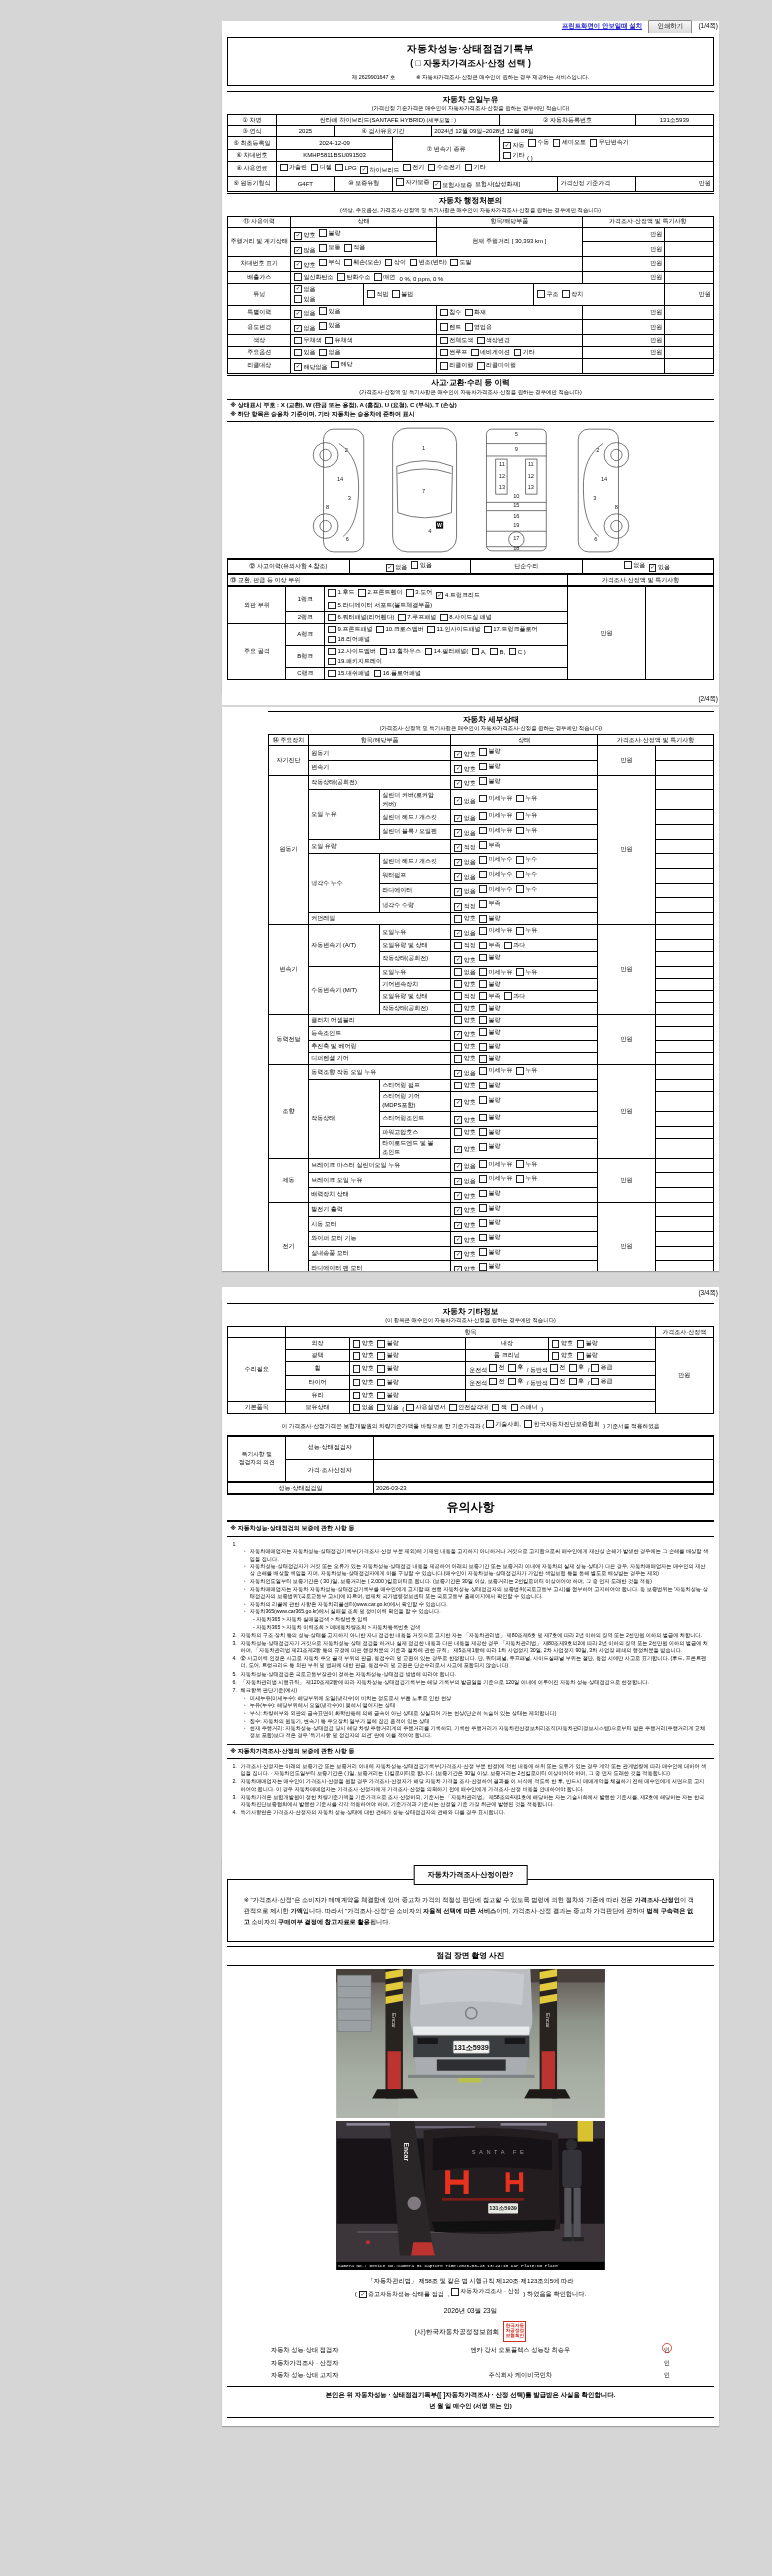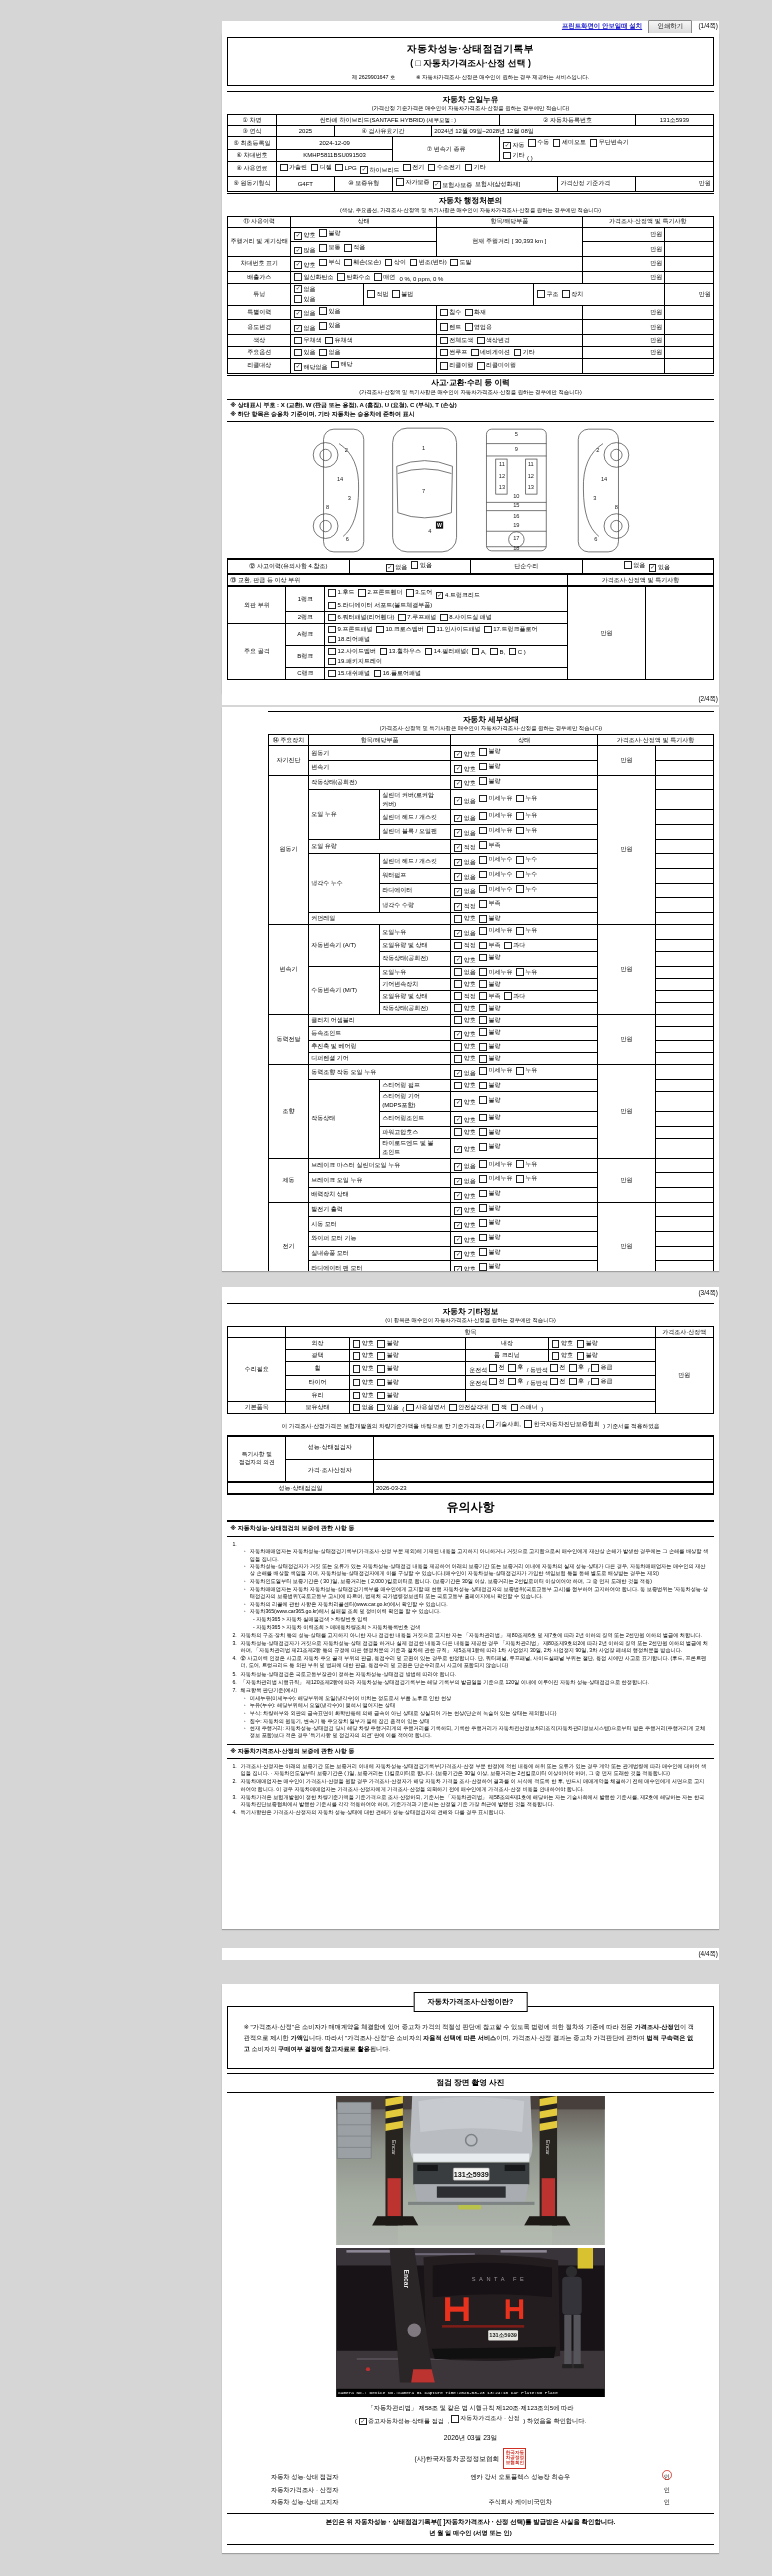--- a/index.html
+++ b/index.html
@@ -1456,21 +1456,21 @@
           <span class="nnum">4.</span>
           <span class="ntext" style="flex: 1 1 0%;">특기사항란은 가격조사·산정자의 자동차 성능·상태에 대한 견해가 성능·상태점검자의 견해와 다를 경우 표시합니다.</span>
         </div>
       </div>
   </div>
 
   <div class="strip" style="top:1948px;height:12.4px;">
     <span class="pno">(4/4쪽)</span>
   </div>
 
-  <div class="page" id="page4" style="top:1984px;height:569px;">
+  <div class="page" id="page4" style="top:1857px;height:569px;">
     <div class="explainbox">
       <div class="explaintitle">자동차가격조사·산정이란?</div>
       <div class="explaintext" id="explain-text"><span>※ "가격조사·산정"은 소비자가 매매계약을 체결함에 있어 중고차 가격의 적절성 판단에 참고할 수 있도록 법령에 의한 절차와 기준에 따라 전문 </span><span class="bseg">가격조사·산정인</span><span>이 객관적으로 제시한 </span><span class="bseg">가액</span><span>입니다. 따라서 "가격조사·산정"은 소비자의 </span><span class="bseg">자율적 선택에 따른 서비스</span><span>이며, 가격조사·산정 결과는 중고차 가격판단에 관하여 </span><span class="bseg">법적 구속력은 없고</span><span> 소비자의 </span><span class="bseg">구매여부 결정에 참고자료로 활용</span><span>됩니다.</span></div>
     </div>
     <div class="bandhdr">점검 장면 촬영 사진</div>
 
     <div class="photobox">
       <svg width="269" height="149" viewBox="0 0 523 290">
         <defs>
           <linearGradient id="floor1" x1="0" y1="0" x2="0" y2="1">

